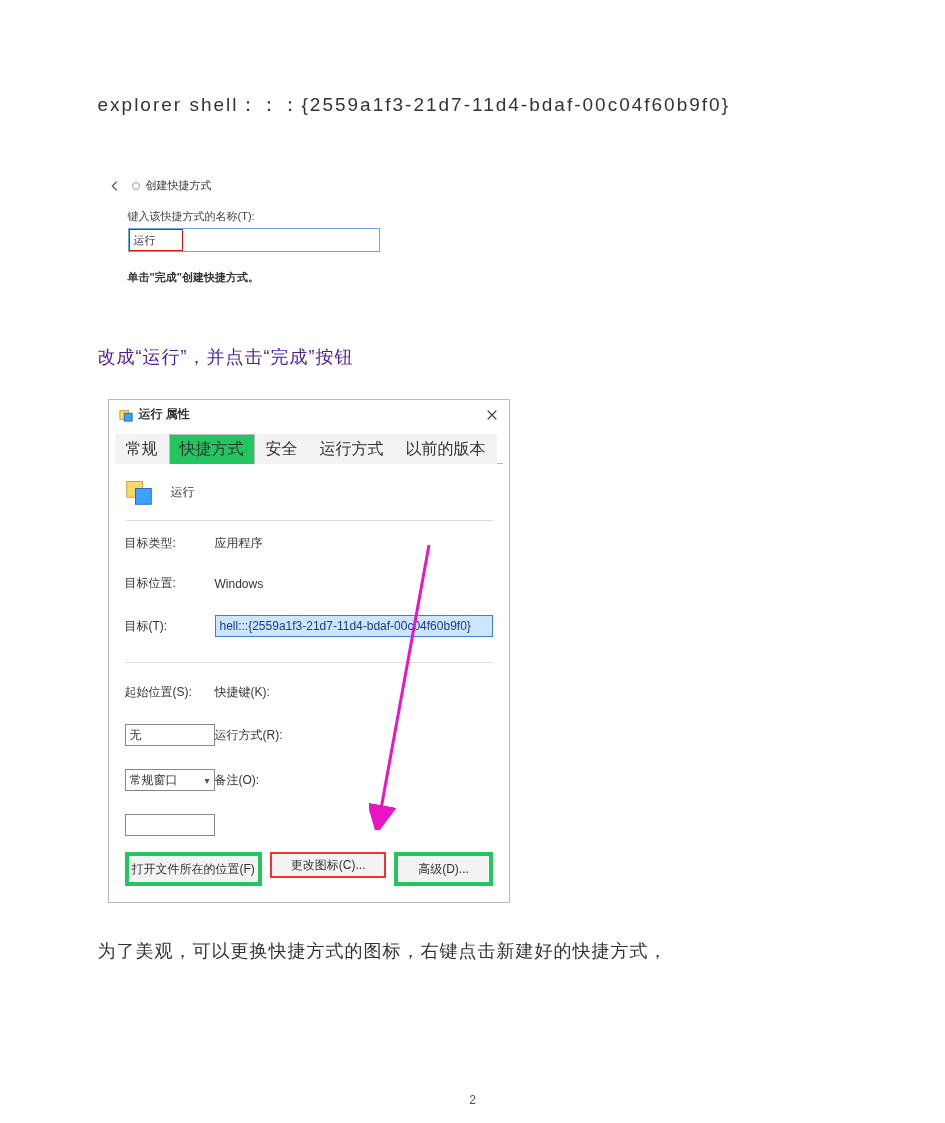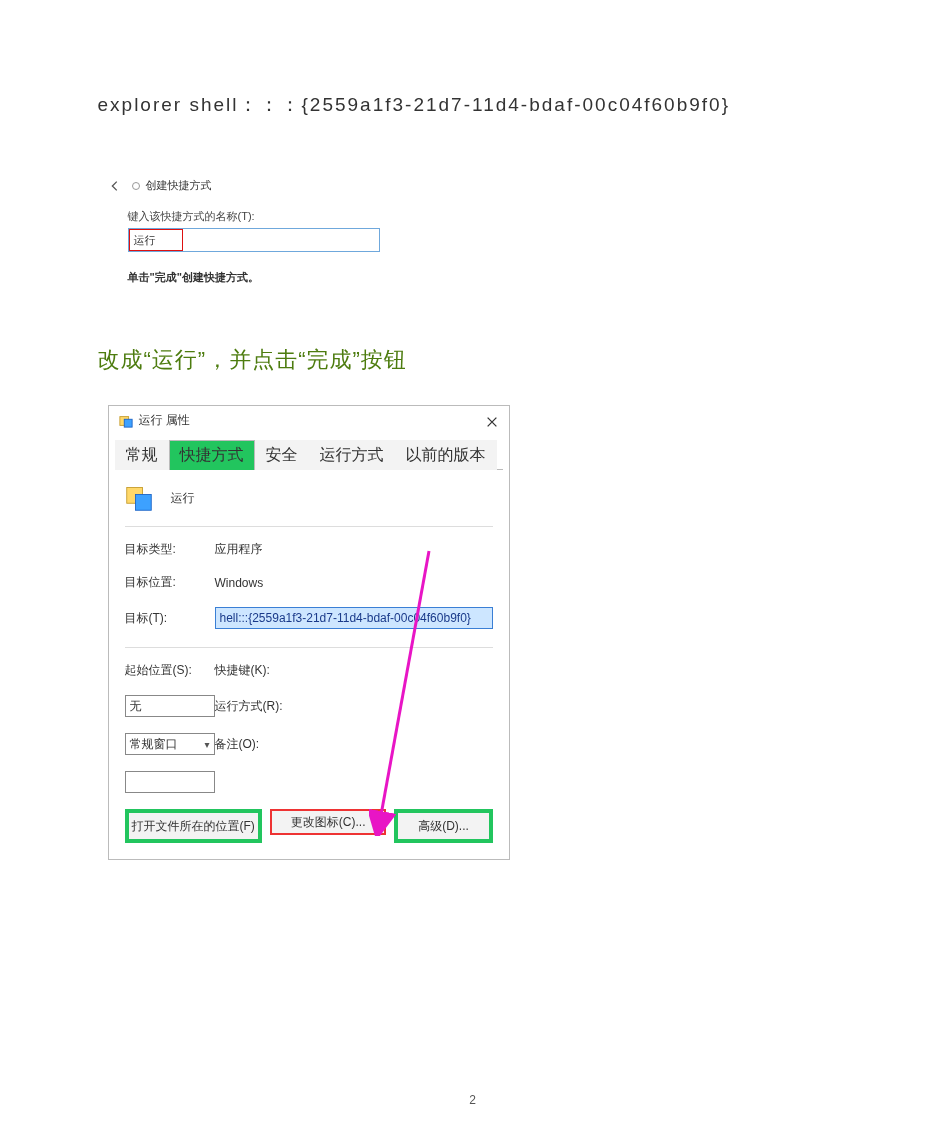--- a/index.html
+++ b/index.html
@@ -9,37 +9,37 @@
   .dlg1-top{display:flex;align-items:center;font-size:11px;color:#333;margin-bottom:16px;}
   .back-arrow svg{width:14px;height:14px;display:block;}
   .back-arrow{margin-right:10px;}
   .dlg1-pin{width:6px;height:6px;border:1px solid #999;border-radius:50%;margin-right:6px;}
   .dlg1-title{font-size:11px;}
   .dlg1-q{color:#1a62c6;font-size:13px;margin:18px 0 16px 20px;}
   .dlg1-label{font-size:11px;color:#444;margin:0 0 4px 20px;}
   .dlg1-input-wrap{margin-left:20px;height:22px;width:250px;border:1px solid #6fa8dc;display:flex;}
   .dlg1-input-highlight{height:100%;width:54px;border:1px solid #d11;box-sizing:border-box;padding:0 4px;font-size:11px;display:flex;align-items:center;color:#333;}
   .dlg1-hint{font-size:11px;color:#333;font-weight:bold;margin:18px 0 0 20px;}
-  .para{font-size:22px;color:#4d7c0f;margin:60px 0 30px 0;letter-spacing:1px;}
+  .para{font-size:18px;color:#4c1d95;margin:60px 0 30px 0;letter-spacing:1px;}
   .para2{font-size:18px;color:#333;margin:36px 0 0 0;letter-spacing:1px;}
   .props{width:400px;border:1px solid #bbb;background:#fff;margin-left:10px;position:relative;}
-  .props-title{display:flex;align-items:flex-end;justify-content:space-between;padding:6px 10px;font-size:12px;color:#333;}
+  .props-title{display:flex;align-items:center;justify-content:space-between;padding:6px 10px;font-size:12px;color:#333;font-weight:bold;}
   .props-title-left{display:flex;align-items:center;gap:6px;}
   .icon-run-sm{width:14px;height:14px;}
   .icon-run-sm svg{width:14px;height:14px;display:block;}
   .close-x svg{width:14px;height:14px;display:block;stroke:#333;stroke-width:1.5;}
   .tabs{display:flex;border-bottom:1px solid #bbb;margin:4px 6px 0 6px;font-size:16px;}
   .tab{padding:4px 10px;border:1px solid transparent;border-bottom:none;color:#333;background:#fff;position:relative;top:1px;cursor:default;}
   .tab.inactive{background:#f3f3f3}
   .tab.active{border-color:#bbb;background:#22c55e;z-index:2;}
   .props-body{padding:14px 16px 16px 16px;font-size:12px;color:#333;}
   .icon-row{display:flex;align-items:center;gap:18px;padding-bottom:14px;border-bottom:1px solid #ddd;margin-bottom:14px;}
   .icon-big{width:28px;height:28px;}
   .icon-big svg{width:28px;height:28px;display:block;}
-  .tbl{display:grid;grid-template-columns:90px 1fr;row-gap:16px;align-items:center;}
+  .tbl{display:grid;grid-template-columns:90px 1fr;row-gap:23px;align-items:center;}
   .tbl .lab{color:#333;font-size:12px;}
   .inp{height:22px;border:1px solid #888;width:100%;box-sizing:border-box;padding:0 4px;font-size:12px;display:flex;align-items:center;overflow:hidden;white-space:nowrap;}
   .inp.sel{background:#cde6ff;color:#1a3a8a;border-color:#3a7fd5;}
   .inp .drop{margin-left:auto;font-size:10px;color:#555;}
   .val{color:#333;font-size:12px;}
   .sep{grid-column:1/3;border-top:1px solid #ddd;margin:2px 0 -2px 0;}
   .btns{display:flex;gap:8px;margin-top:16px;}
   .wbtn{height:26px;font-size:12px;border:4px solid #22c55e;background:#f3f3f3;display:flex;align-items:center;justify-content:center;cursor:default;}
   .wbtn.b1{flex:1.15}
   .wbtn.b2{flex:1;border:2px solid #e33;box-sizing:border-box;}
@@ -147,15 +147,16 @@
     <svg class="arrow-anno" style="left:260px;top:140px;width:70px;height:290px;" viewBox="0 0 70 290">
       <defs>
         <marker id="ahead" markerWidth="10" markerHeight="10" refX="5" refY="5" orient="auto">
           <path d="M0,0 L10,5 L0,10 Z" fill="#e815c5"></path>
         </marker>
       </defs>
       <line x1="60" y1="5" x2="10" y2="280" stroke="#e815c5" stroke-width="3" marker-end="url(#ahead)"></line>
     </svg>
   </div>
 
+  <div class="para2">为了美观，可以更换快捷方式的图标，右键点击新建好的快捷方式，</div>
 
   <div class="pagenum">2</div>
 </div>
 
 </body></html>

